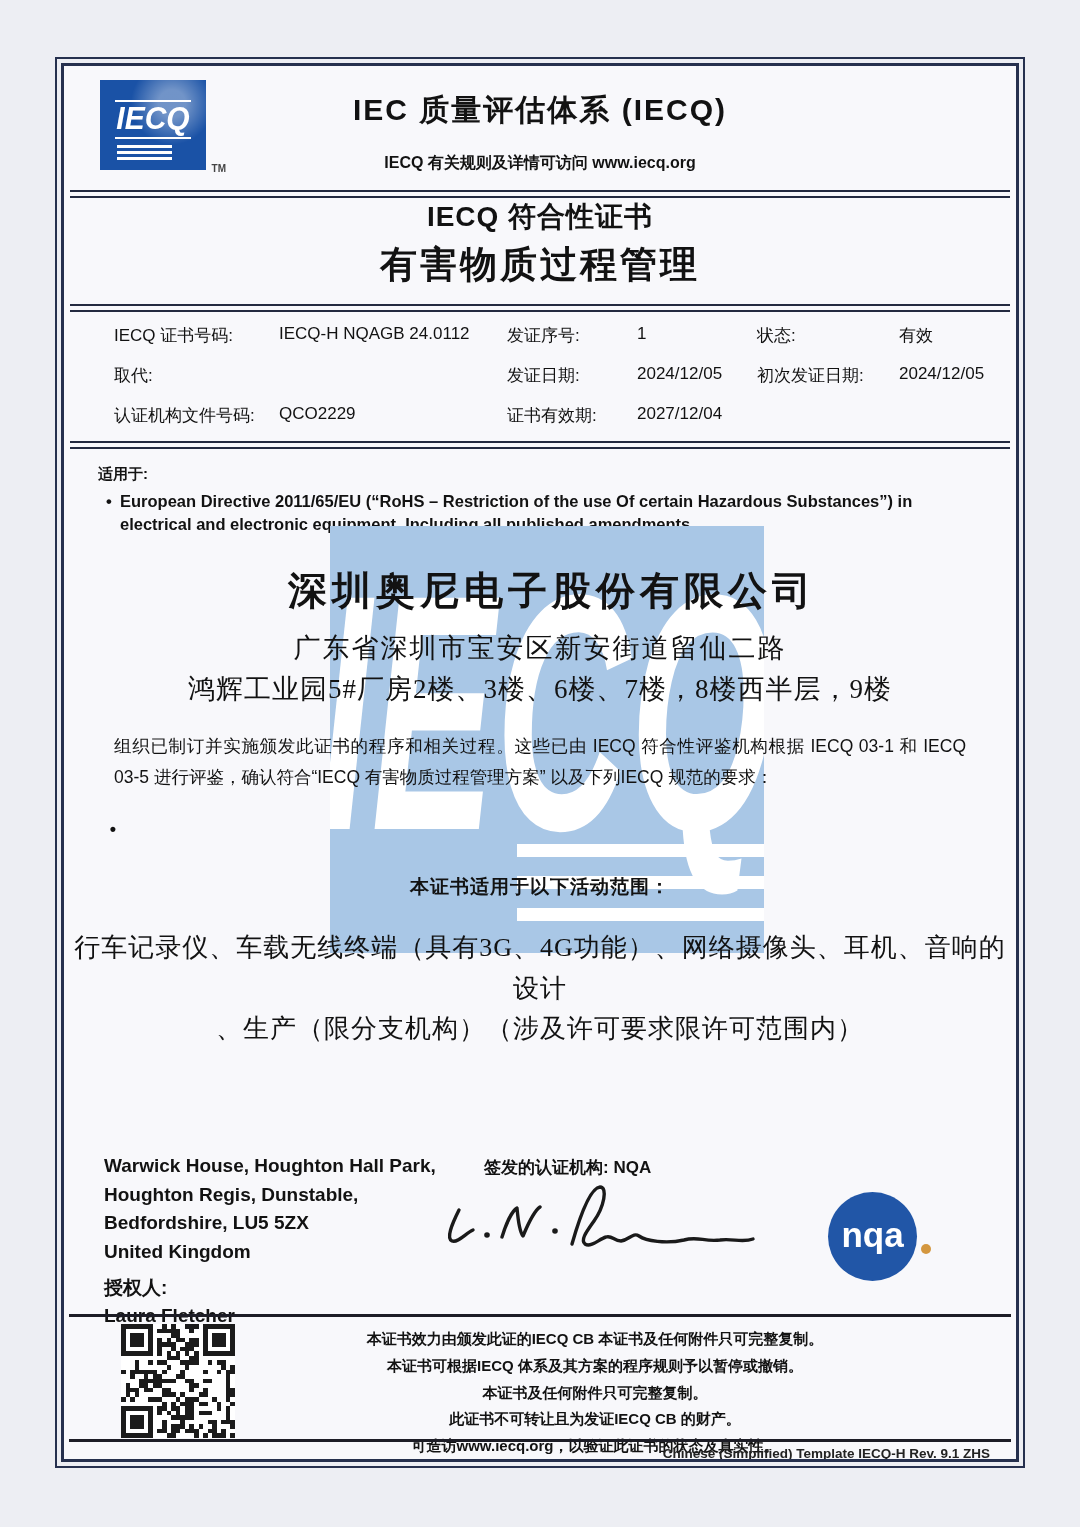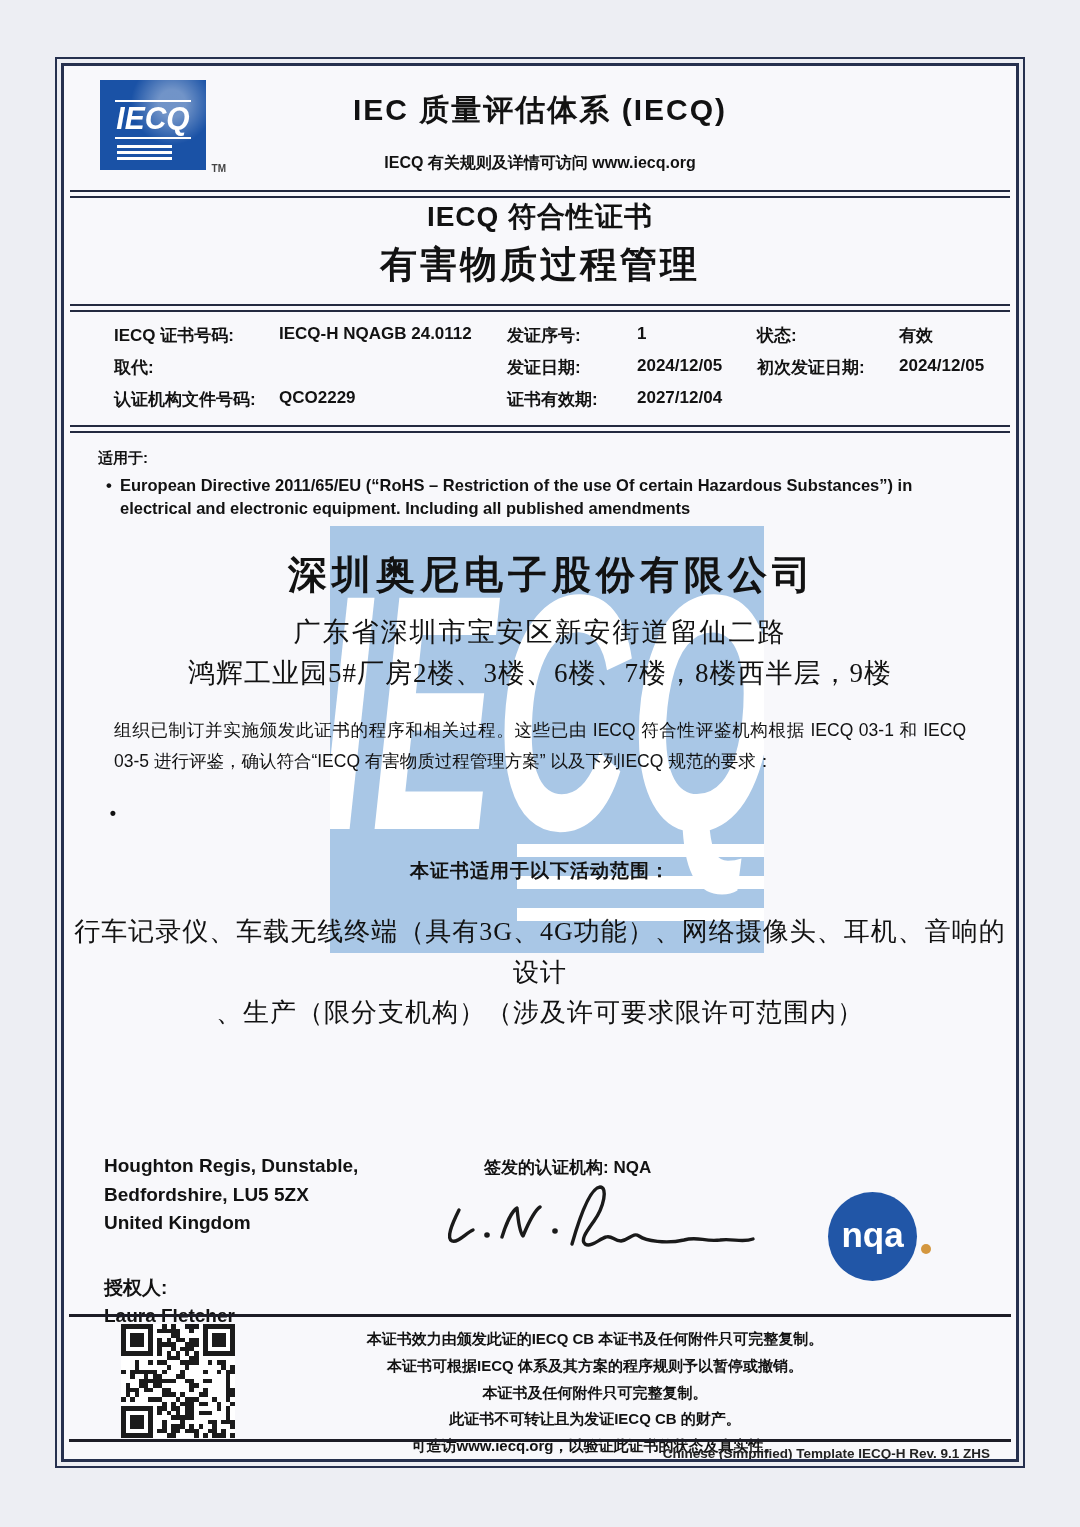--- a/index.html
+++ b/index.html
@@ -37,21 +37,21 @@
   .rule-double{margin:14px 6px 0;height:8px;border-top:2px solid var(--rule);border-bottom:2px solid var(--rule);}
   .rule-single{border-top:3px solid #1d1d26;}
 
   
   .cert-titles{text-align:center;}
   .cert-t1{font-size:28px;font-weight:bold;letter-spacing:1px;}
   .cert-t2{font-size:37px;font-weight:bold;letter-spacing:3px;margin-top:4px;}
 
   
   .info{display:grid;grid-template-columns:165px 228px 130px 120px 142px 1fr;
-    padding:12px 16px 10px 50px;row-gap:9px;font-size:17px;font-weight:bold;white-space:nowrap;}
+    padding:12px 16px 10px 50px;row-gap:17px;font-size:17px;font-weight:normal;white-space:nowrap;}
 
   
   .applicable{margin:16px 40px 0 34px;}
   .app-head{font-size:15px;font-weight:bold;}
   .app-bullet{display:flex;margin-top:6px;font-size:16.5px;font-weight:bold;line-height:1.4;}
   .app-bullet .dot{width:22px;text-align:center;flex:0 0 22px;}
 
   
   .company{position:relative;z-index:1;text-align:center;margin-top:28px;}
   .co-name{font-size:39px;font-weight:600;letter-spacing:5px;padding-left:24px;}
@@ -177,20 +177,21 @@
       <span class="dot">•</span>
     </div>
 
     <div class="scope-head">本证书适用于以下活动范围：</div>
     <div class="scope-text serif">
       <div>行车记录仪、车载无线终端（具有3G、4G功能）、网络摄像头、耳机、音响的设计</div>
       <div>、生产（限分支机构）（涉及许可要求限许可范围内）</div>
     </div>
 
     <div class="addr">
+      <div>Warwick House, Houghton Hall Park,</div>
       <div>Houghton Regis, Dunstable,</div>
       <div>Bedfordshire, LU5 5ZX</div>
       <div>United Kingdom</div>
     </div>
 
     <div class="auth">
       <div>授权人:</div>
       <div>Laura Fletcher</div>
     </div>
 

